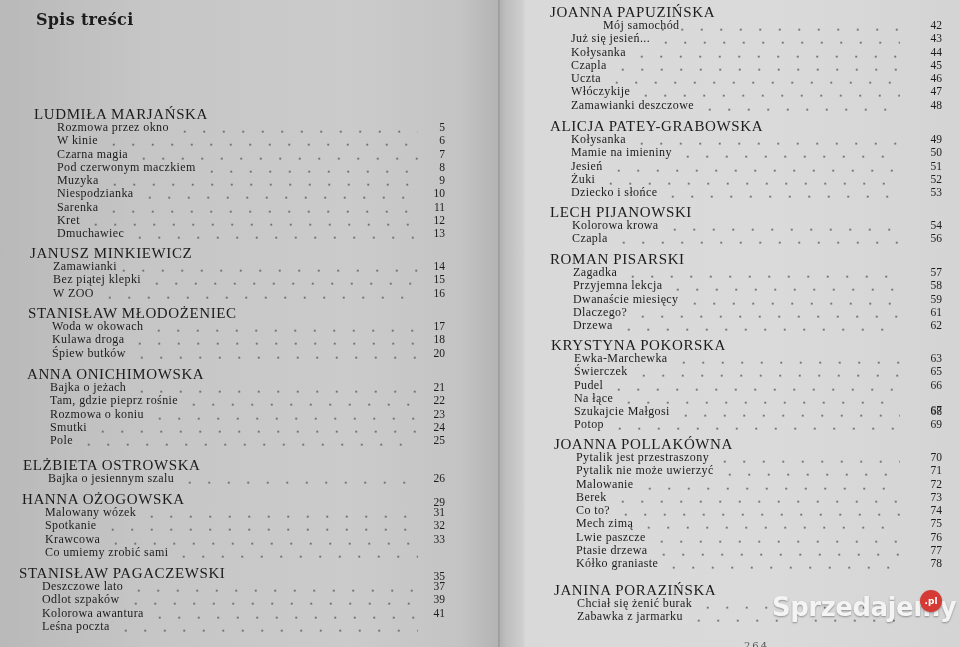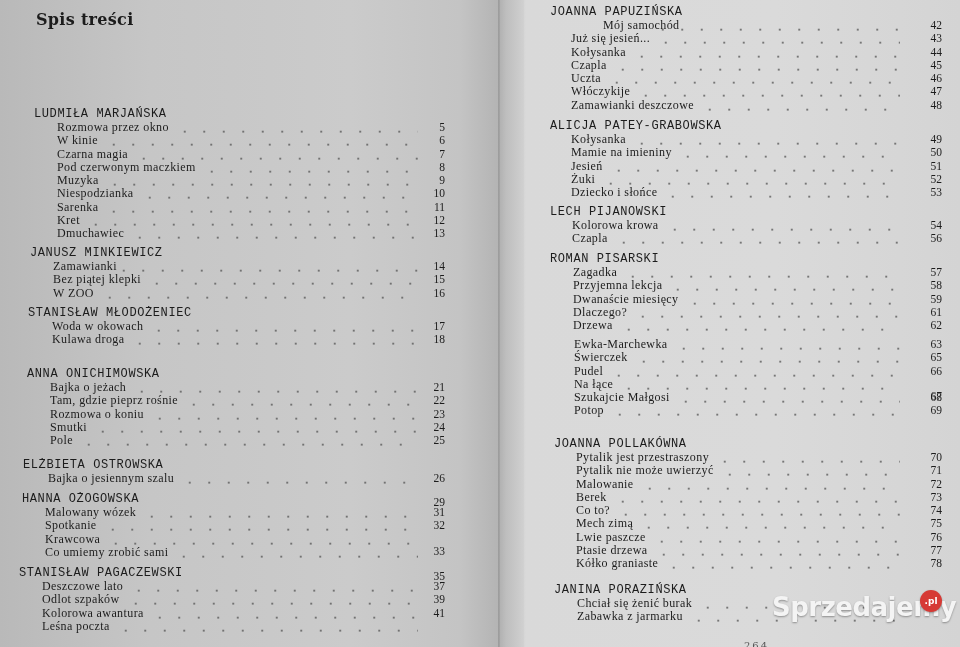--- a/index.html
+++ b/index.html
@@ -26,21 +26,21 @@
     opacity: .7;
   }
 
   .toc-title {
     position: absolute; left: 36px; top: 10px;
     font-family: "DejaVu Serif", serif; font-weight: bold; font-size: 16px; letter-spacing: .3px;
   }
 
   .section { position: absolute; }
   .author {
-    font-family: Liberation Mono, monospace; font-size: 12px; letter-spacing: .6px;
+    font-family: Liberation Serif, serif; font-size: 15px; letter-spacing: .6px;
     height: 14px; line-height: 14px; white-space: nowrap;
   }
   .entry {
     position: relative; height: 13.3px; line-height: 13.3px;
     font-family: "Liberation Serif", serif; font-size: 12px; letter-spacing: .4px;
     white-space: nowrap;
   }
   .entry .t { position: absolute; left: 0; top: 0; padding-right: 4px; }
   .entry .dots {
     position: absolute; top: 0; height: 13.3px;
@@ -144,20 +144,25 @@
           <div class="entry">
             <span class="t" style="left: 24px;">Woda  w  okowach</span>
             <span class="dots" style="left: 121px; width: 269px;"></span>
             <span class="p" style="left: 395px;">17</span>
           </div>
           <div class="entry">
             <span class="t" style="left: 24px;">Kulawa droga</span>
             <span class="dots" style="left: 102px; width: 288px;"></span>
             <span class="p" style="left: 395px;">18</span>
           </div>
+          <div class="entry">
+            <span class="t" style="left: 24px;">Śpiew   butków</span>
+            <span class="dots" style="left: 104px; width: 286px;"></span>
+            <span class="p" style="left: 395px;">20</span>
+          </div>
         </div>
         <div class="section" style="top: 367px; left: 27px; width: 426px;">
           <div class="author">ANNA ONICHIMOWSKA</div>
           <div class="entry">
             <span class="t" style="left: 23px;">Bajka  o  jeżach</span>
             <span class="dots" style="left: 105px; width: 286px;"></span>
             <span class="p" style="left: 396px;">21</span>
           </div>
           <div class="entry">
             <span class="t" style="left: 23px;">Tam, gdzie pieprz rośnie</span>
@@ -197,21 +202,21 @@
             <span class="p" style="left: 401px;">31</span>
           </div>
           <div class="entry">
             <span class="t" style="left: 23px;">Spotkanie</span>
             <span class="dots" style="left: 81px; width: 315px;"></span>
             <span class="p" style="left: 401px;">32</span>
           </div>
           <div class="entry">
             <span class="t" style="left: 23px;">Krawcowa</span>
             <span class="dots" style="left: 84px; width: 312px;"></span>
-            <span class="p" style="left: 401px; margin-top: 12px;">33</span>
+            <span class="p" style="left: 401px;">33</span>
           </div>
           <div class="entry">
             <span class="t" style="left: 23px;">Co umiemy zrobić sami</span>
             <span class="dots" style="left: 152px; width: 244px;"></span>
             <span class="p" style="left: 401px;"></span>
           </div>
         </div>
         <div class="section" style="top: 566px; left: 19px; width: 434px;">
           <div class="author">STANISŁAW PAGACZEWSKI</div>
           <div class="author-pg" style="left: 404px; top: 4px;">35</div>
@@ -343,20 +348,21 @@
             <span class="dots" style="left: 83px; width: 267px;"></span>
             <span class="p" style="left: 370px;">61</span>
           </div>
           <div class="entry">
             <span class="t" style="left: 23px;">Drzewa</span>
             <span class="dots" style="left: 69px; width: 281px;"></span>
             <span class="p" style="left: 370px;">62</span>
           </div>
         </div>
         <div class="section" style="top: 338px; left: 51px; width: 399px;">
+          <div class="author">KRYSTYNA POKORSKA</div>
           <div class="entry">
             <span class="t" style="left: 23px;">Ewka-Marchewka</span>
             <span class="dots" style="left: 123px; width: 226px;"></span>
             <span class="p" style="left: 369px;">63</span>
           </div>
           <div class="entry">
             <span class="t" style="left: 23px;">Świerczek</span>
             <span class="dots" style="left: 83px; width: 266px;"></span>
             <span class="p" style="left: 369px;">65</span>
           </div>

